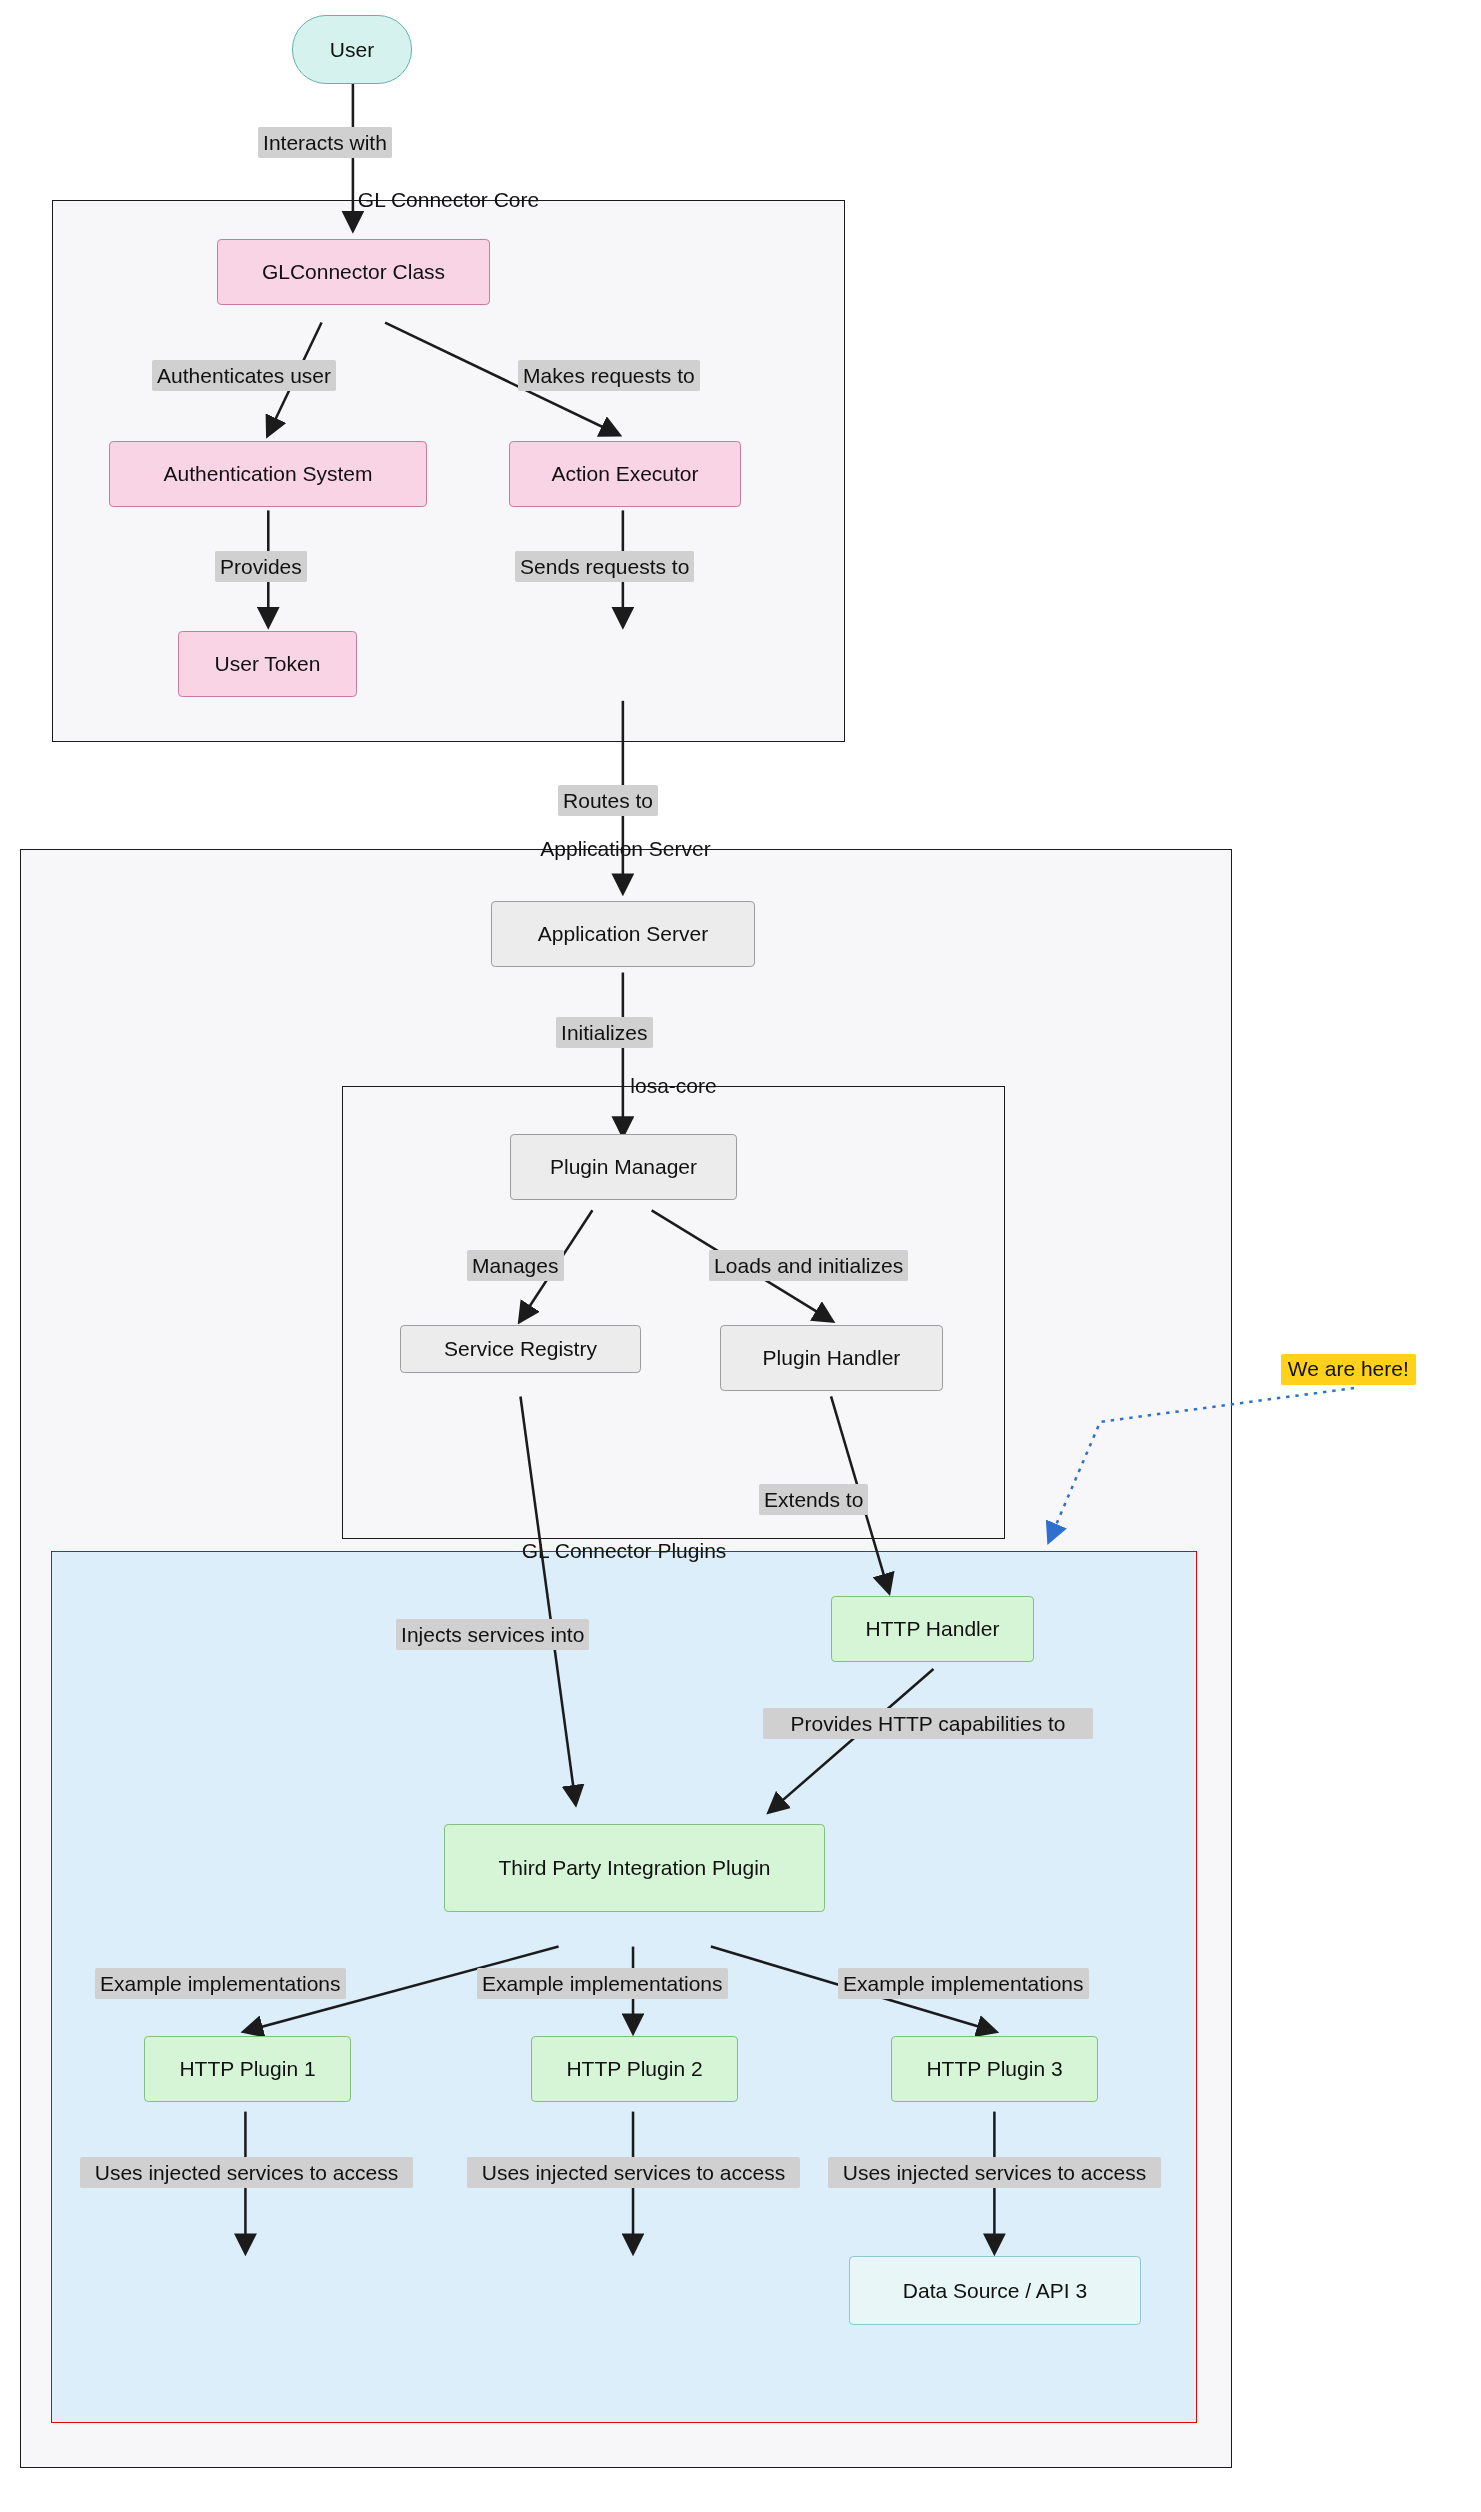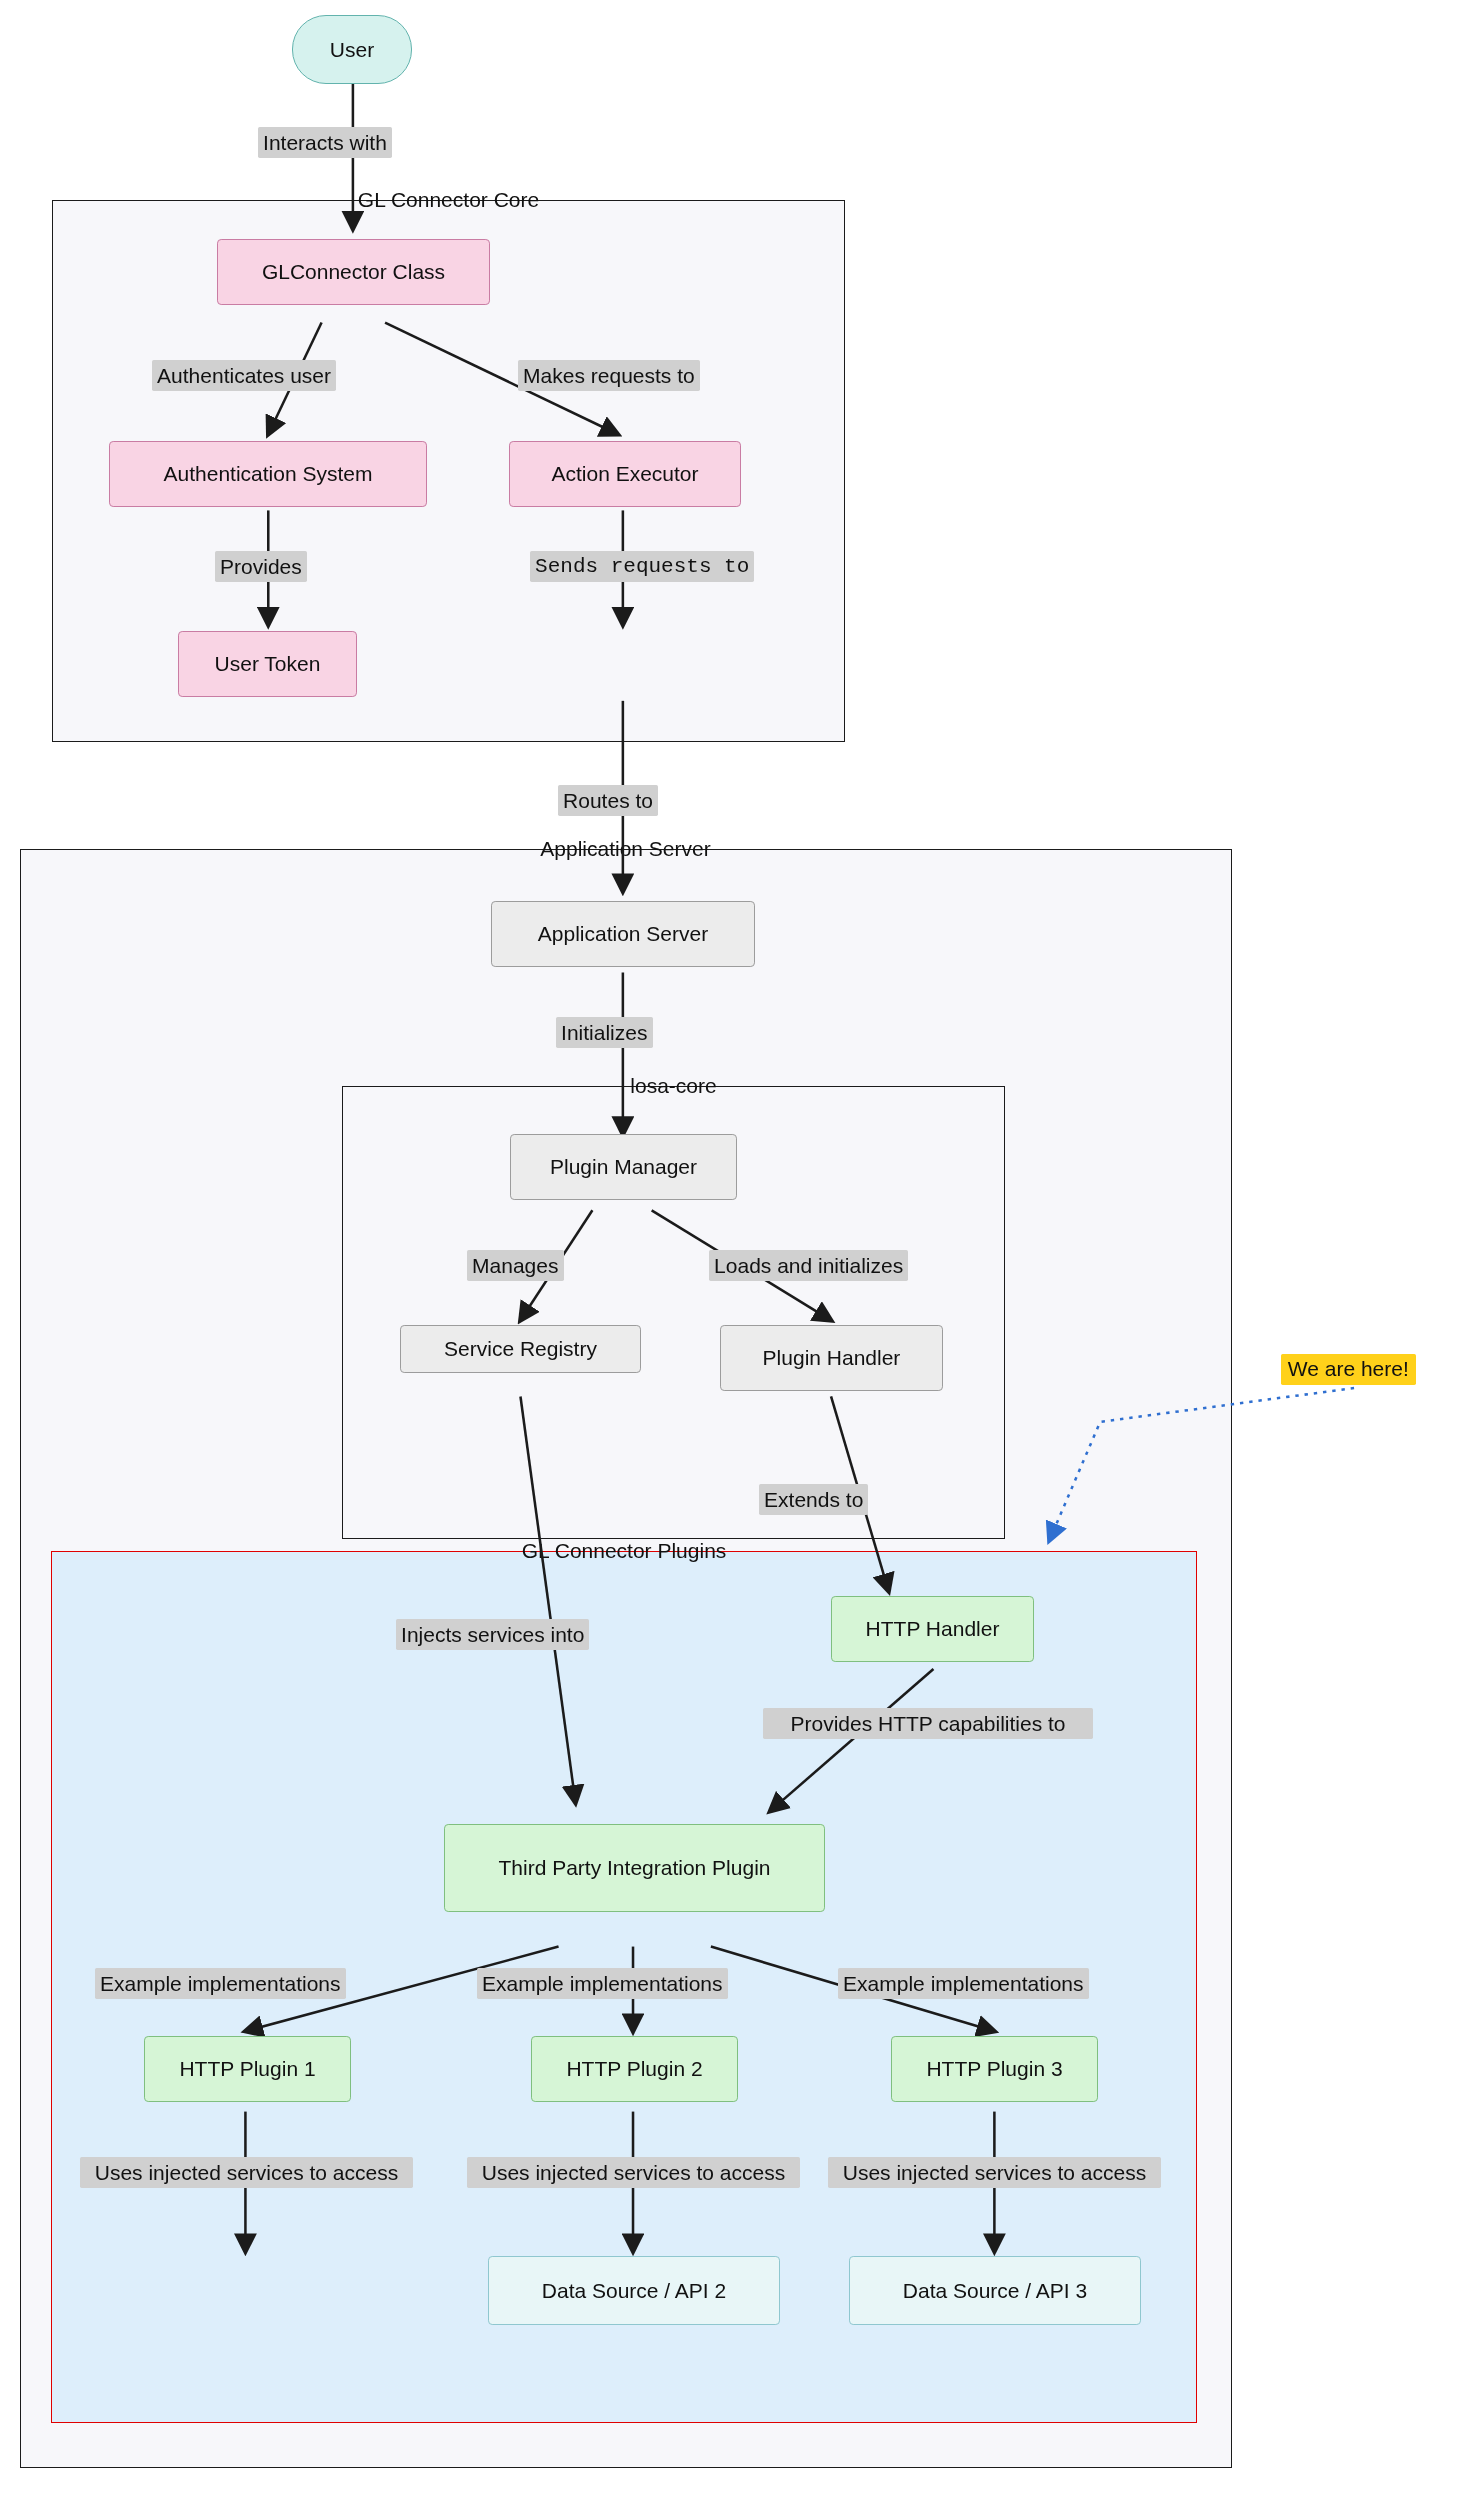--- a/index.html
+++ b/index.html
@@ -238,37 +238,34 @@
 
   <div class="node green" style="left:531px; top:2036px; width:207px; height:66px;">
     <span>HTTP Plugin 2</span>
   </div>
 
   <div class="node green" style="left:891px; top:2036px; width:207px; height:66px;">
     <span>HTTP Plugin 3</span>
   </div>
 
 
-  <div class="node lightblue" style="left:488px; top:2256px; width:292px; height:69px;">
-    <span>Data Source / API 2</span>
-  </div>
 
   <div class="node lightblue" style="left:849px; top:2256px; width:292px; height:69px;">
     <span>Data Source / API 3</span>
   </div>
 
   <div class="edge-label" style="left:258px; top:127px;">Interacts with</div>
 
   <div class="edge-label" style="left:152px; top:360px;">Authenticates user</div>
 
   <div class="edge-label" style="left:518px; top:360px;">Makes requests to</div>
 
   <div class="edge-label" style="left:215px; top:551px;">Provides</div>
 
-  <div class="edge-label" style="left:530px; top:551px;font-family:Liberation Mono, monospace;">Sends requests to</div>
+  <div class="edge-label" style="left:515px; top:551px;">Sends requests to</div>
 
   <div class="edge-label" style="left:558px; top:785px;">Routes to</div>
 
   <div class="edge-label" style="left:556px; top:1017px;">Initializes</div>
 
   <div class="edge-label" style="left:467px; top:1250px;">Manages</div>
 
   <div class="edge-label" style="left:709px; top:1250px;">Loads and initializes</div>
 
   <div class="edge-label" style="left:759px; top:1484px;">Extends to</div>

